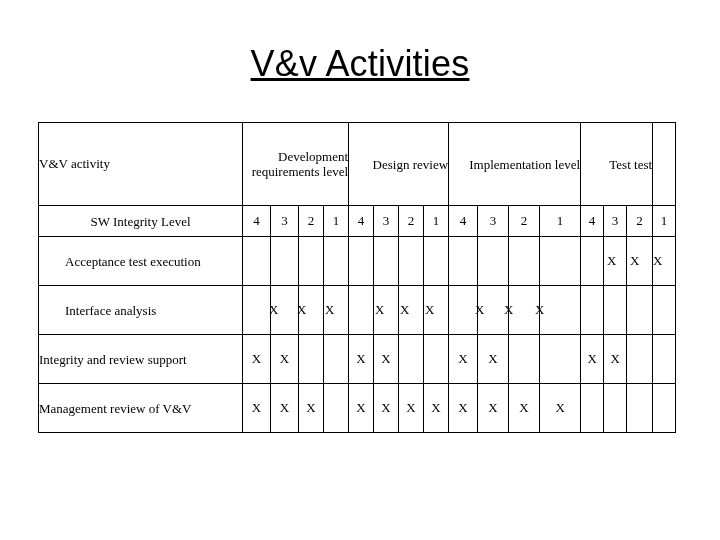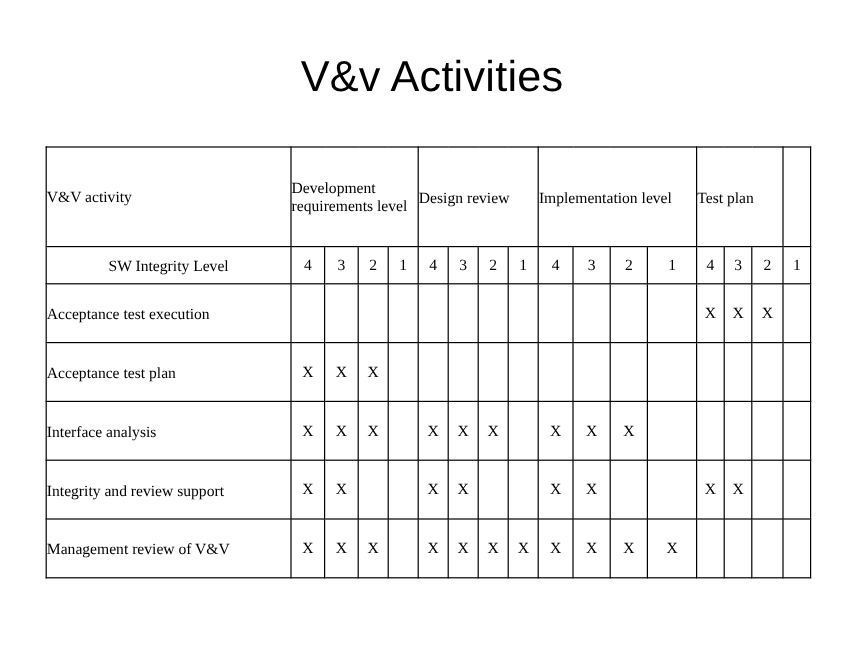--- a/index.html
+++ b/index.html
@@ -25,20 +25,21 @@
     left: 0;
     top: 42px;
     width: 720px;
     text-align: center;
     font-family: "Liberation Sans", sans-serif;
     font-size: 36px;
     font-weight: 400;
     line-height: 44px;
     color: #000000;
     letter-spacing: 0.2px;
+    text-decoration: underline;
   }
   .table-wrap {
     position: absolute;
     left: 38px;
     top: 122px;
     width: 657px;
   }
   table.vv {
     border-collapse: collapse;
     table-layout: fixed;
@@ -48,21 +49,21 @@
     color: #000000;
   }
   table.vv td, table.vv th {
     border: 1px solid #000000;
     padding: 0;
     font-weight: 400;
     vertical-align: middle;
     background: #ffffff;
   }
   th.group-head {
-    text-align: left;
+    text-align: right;
     font-size: 13px;
     line-height: 15px;
     height: 82px;
     padding: 2px 3px;
     margin-left: 40px;
   }
   th.activity-head {
     text-align: left;
     padding-left: 5px;
     height: 82px;
@@ -80,21 +81,21 @@
   td.num {
     text-align: center;
     font-size: 13px;
     height: 30px;
   }
   td.mark {
     text-align: center;
     font-size: 13px;
   }
   tr.r-levels td { height: 30px; text-align: center; }
-  tr.r-data td { height: 48px; }
+  tr.r-data td { height: 48px; padding-left: 26px; }
   tr.r-data2 td { height: 48px; }
 </style>
 </head>
 <body>
 
 <div class="slide">
 
   <div class="slide-title">V&amp;v Activities</div>
 
   <div class="table-wrap">
@@ -118,21 +119,21 @@
           <col style="width:26px">
           <col style="width:23px">
       </colgroup>
 
       <thead>
         <tr>
           <th class="activity-head" rowspan="1">V&amp;V activity</th>
           <th class="group-head" colspan="4">Development requirements level</th>
           <th class="group-head" colspan="4">Design review</th>
           <th class="group-head" colspan="4">Implementation level</th>
-          <th class="group-head" colspan="3">Test plan</th>
+          <th class="group-head" colspan="3">Test test</th>
           <th class="spacer-head"></th>
         </tr>
       </thead>
 
       <tbody>
         <tr class="r-levels">
           <td class="rowlabel">SW Integrity Level</td>
           <td class="num">4</td>
           <td class="num">3</td>
           <td class="num">2</td>
@@ -164,39 +165,20 @@
           <td class="mark"></td>
           <td class="mark"></td>
           <td class="mark"></td>
           <td class="mark"></td>
           <td class="mark">X</td>
           <td class="mark">X</td>
           <td class="mark">X</td>
           <td class="mark"></td>
         </tr>
 
-        <tr class="r-data">
-          <td class="rowlabel">Acceptance test plan</td>
-          <td class="mark">X</td>
-          <td class="mark">X</td>
-          <td class="mark">X</td>
-          <td class="mark"></td>
-          <td class="mark"></td>
-          <td class="mark"></td>
-          <td class="mark"></td>
-          <td class="mark"></td>
-          <td class="mark"></td>
-          <td class="mark"></td>
-          <td class="mark"></td>
-          <td class="mark"></td>
-          <td class="mark"></td>
-          <td class="mark"></td>
-          <td class="mark"></td>
-          <td class="mark"></td>
-        </tr>
 
         <tr class="r-data">
           <td class="rowlabel">Interface analysis</td>
           <td class="mark">X</td>
           <td class="mark">X</td>
           <td class="mark">X</td>
           <td class="mark"></td>
           <td class="mark">X</td>
           <td class="mark">X</td>
           <td class="mark">X</td>

